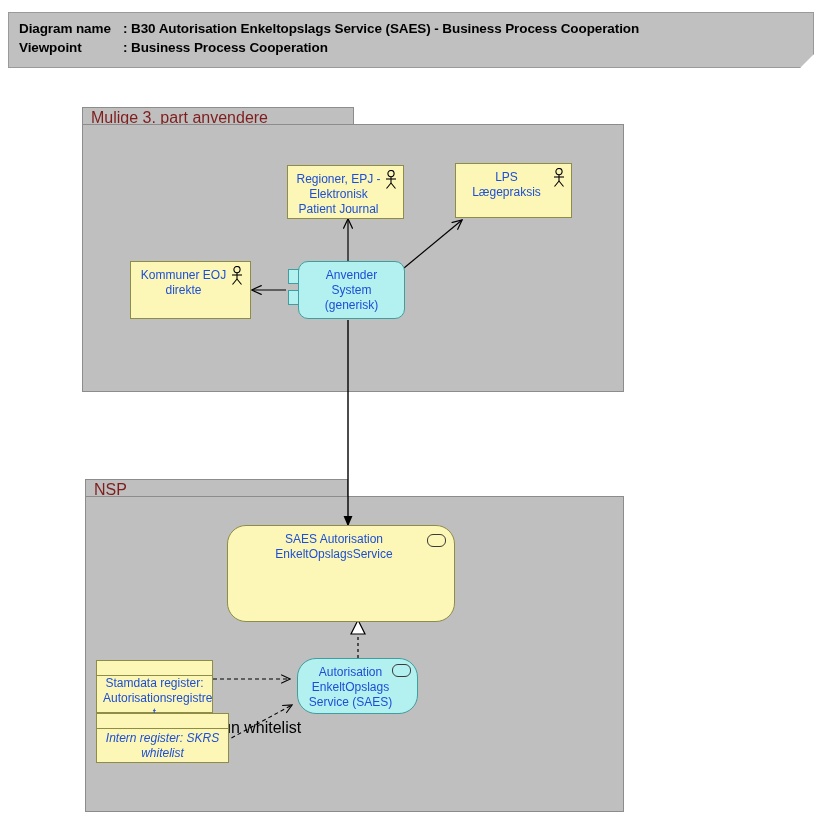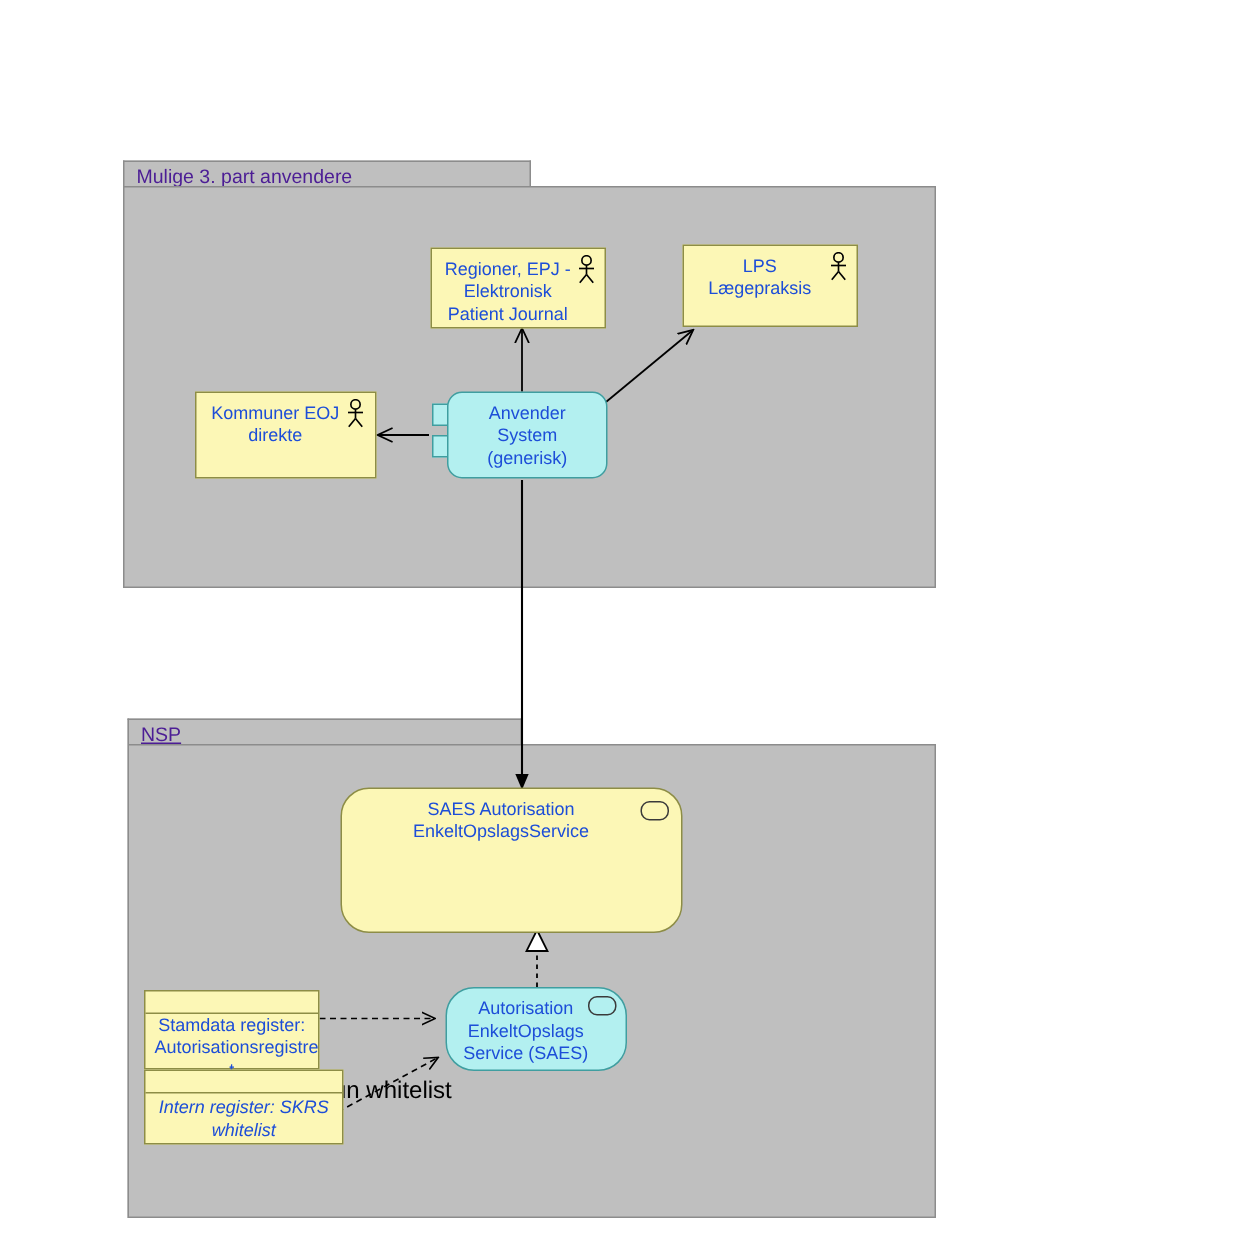--- a/index.html
+++ b/index.html
@@ -52,22 +52,22 @@
     box-sizing: border-box;
     background: #bfbfbf;
     border: 1px solid #8c8c8c;
   }
   .group-tab {
     position: absolute;
     box-sizing: border-box;
     background: #bfbfbf;
     border: 1px solid #8c8c8c;
     border-bottom: none;
-    font-size: 13px;
-    color: #4c1d95;
+    font-size: 16px;
+    color: #7f1d1d;
     padding: 2px 0 0 8px;
     line-height: 16px;
   }
 
   
   .node {
     position: absolute;
     box-sizing: border-box;
     border: 1px solid #7a7a40;
     background: #fcf7b6;
@@ -143,20 +143,24 @@
     font-size: 16px;
     color: #000;
     white-space: nowrap;
   }
 </style>
 </head>
 <body>
 
 <div id="canvas">
 
+  <div class="banner">
+    <div class="banner-line l1"><span class="banner-key k1">Diagram name</span><span>: </span><span>B30 Autorisation Enkeltopslags Service (SAES) - Business Process Cooperation</span></div>
+    <div class="banner-line l2"><span class="banner-key k2">Viewpoint</span><span>: </span><span>Business Process Cooperation</span></div>
+  </div>
 
   <div class="group-tab" style="left:82px; top:107px; width:272px; height:17px;">
     <span>Mulige 3. part anvendere</span>
   </div>
   <div class="group" style="left:82px; top:124px; width:542px; height:268px;"></div>
 
   <div class="group-tab" style="left:85px; top:479px; width:263px; height:17px;text-decoration:underline;">
     <span>NSP</span>
   </div>
   <div class="group" style="left:85px; top:496px; width:539px; height:316px;"></div>

